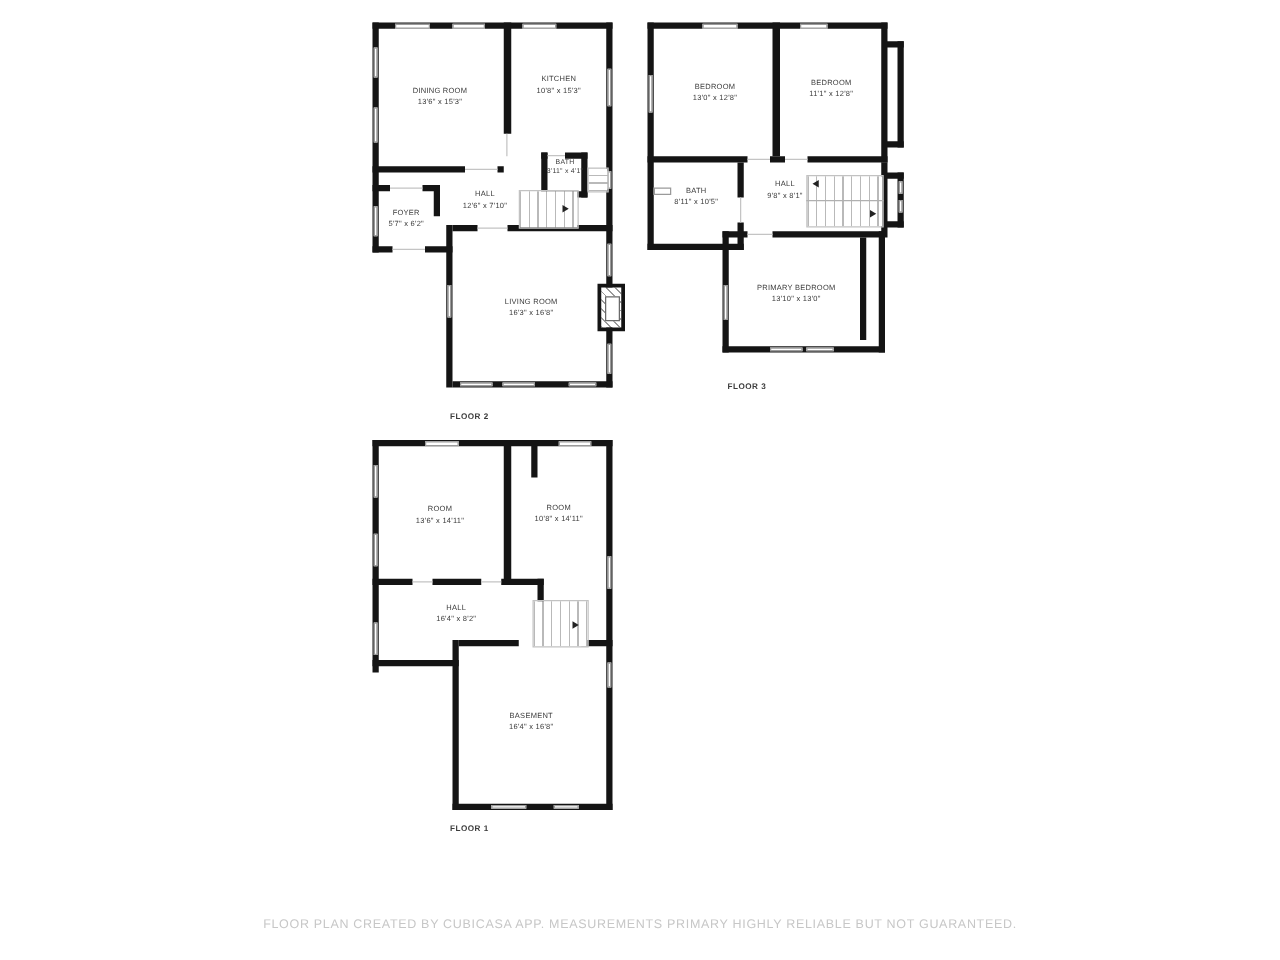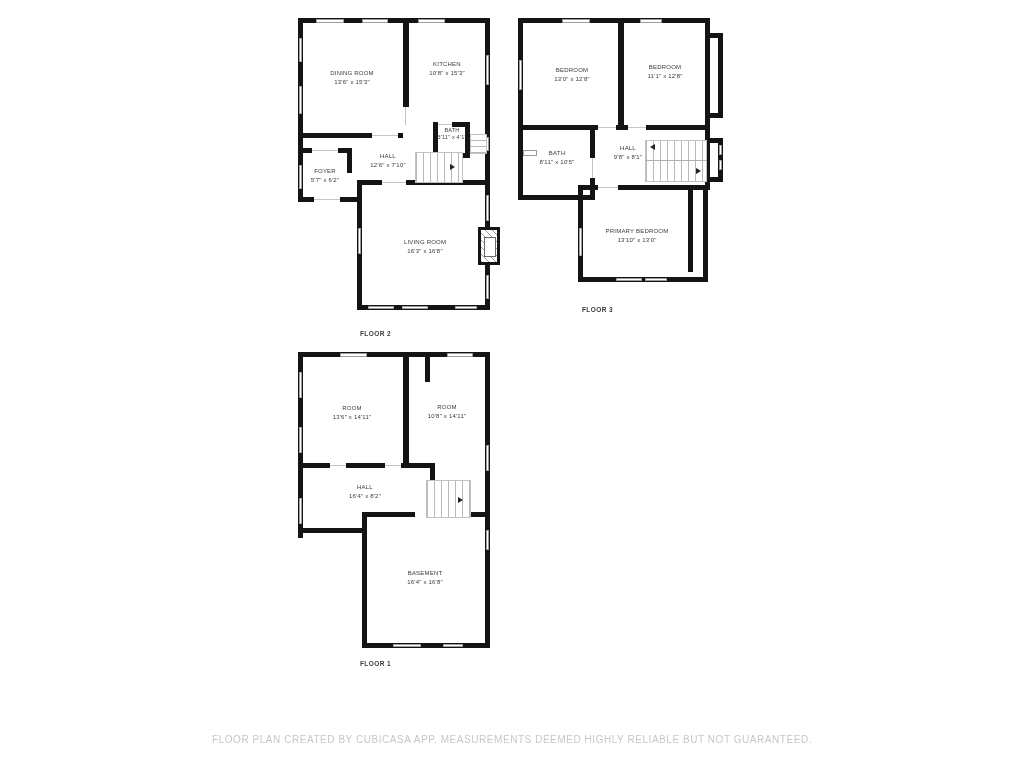--- a/index.html
+++ b/index.html
@@ -223,13 +223,13 @@
     <div class="nm">HALL</div>
     <div>16'4" x 8'2"</div>
   </div>
   <div class="rlabel" style="left:135px;top:231px">
     <div class="nm">BASEMENT</div>
     <div>16'4" x 16'8"</div>
   </div>
   <div class="flabel" style="left:70px;top:313px">FLOOR 1</div>
 </div>
 
-<div class="disclaimer">FLOOR PLAN CREATED BY CUBICASA APP. MEASUREMENTS DEEMED HIGHLY RELIABLE BUT NOT GUARANTEED.</div>
+<div class="disclaimer">FLOOR PLAN CREATED BY CUBICASA APP. MEASUREMENTS PRIMARY HIGHLY RELIABLE BUT NOT GUARANTEED.</div>
 
 </body></html>

